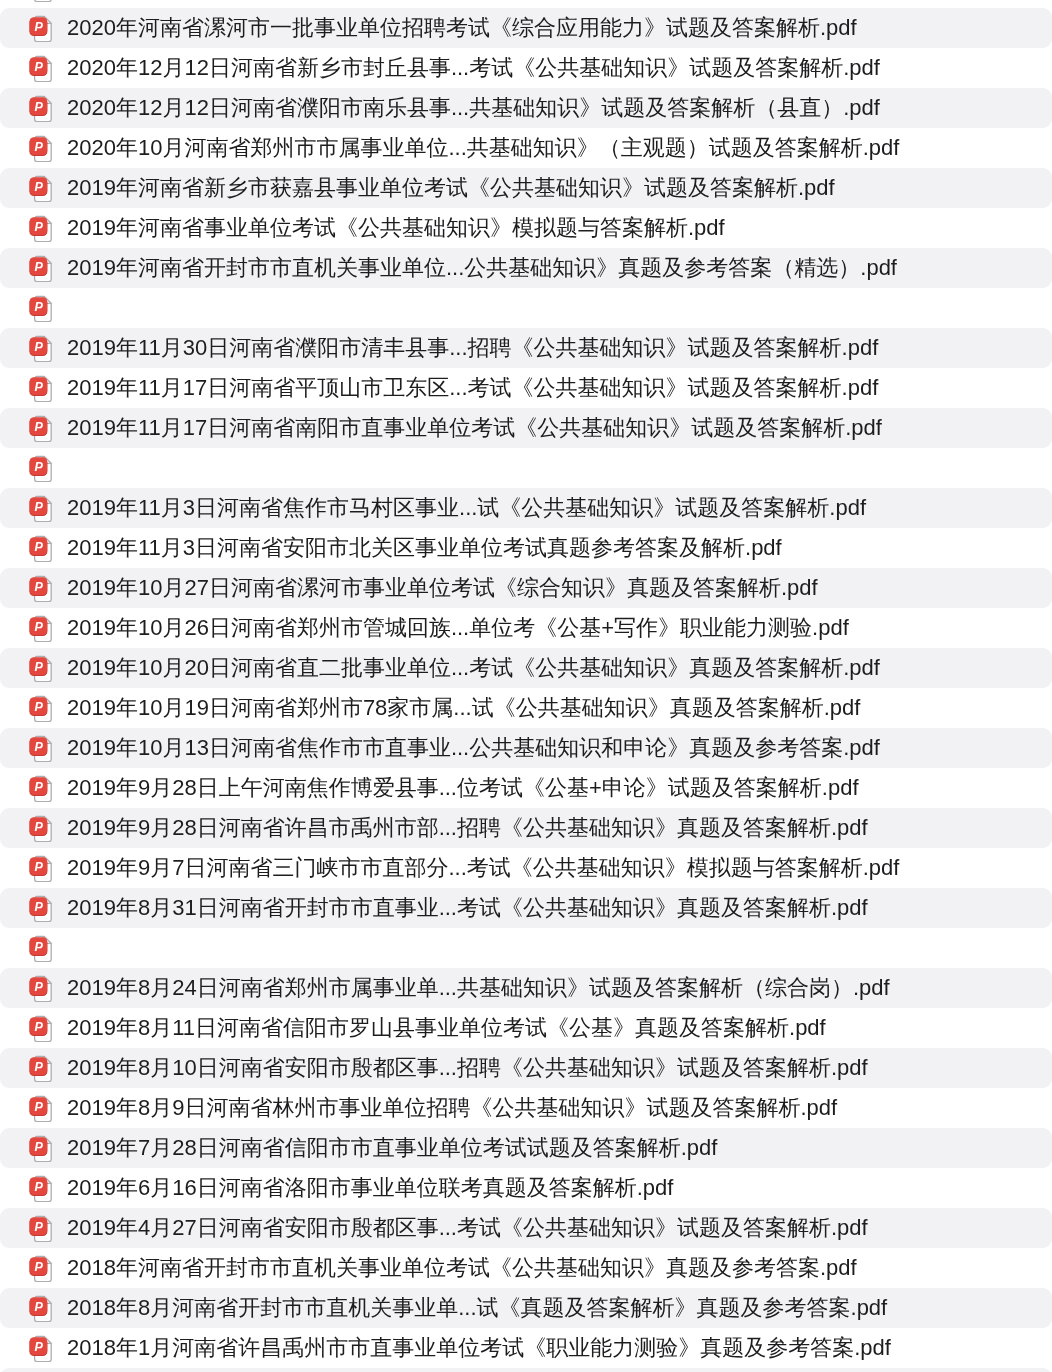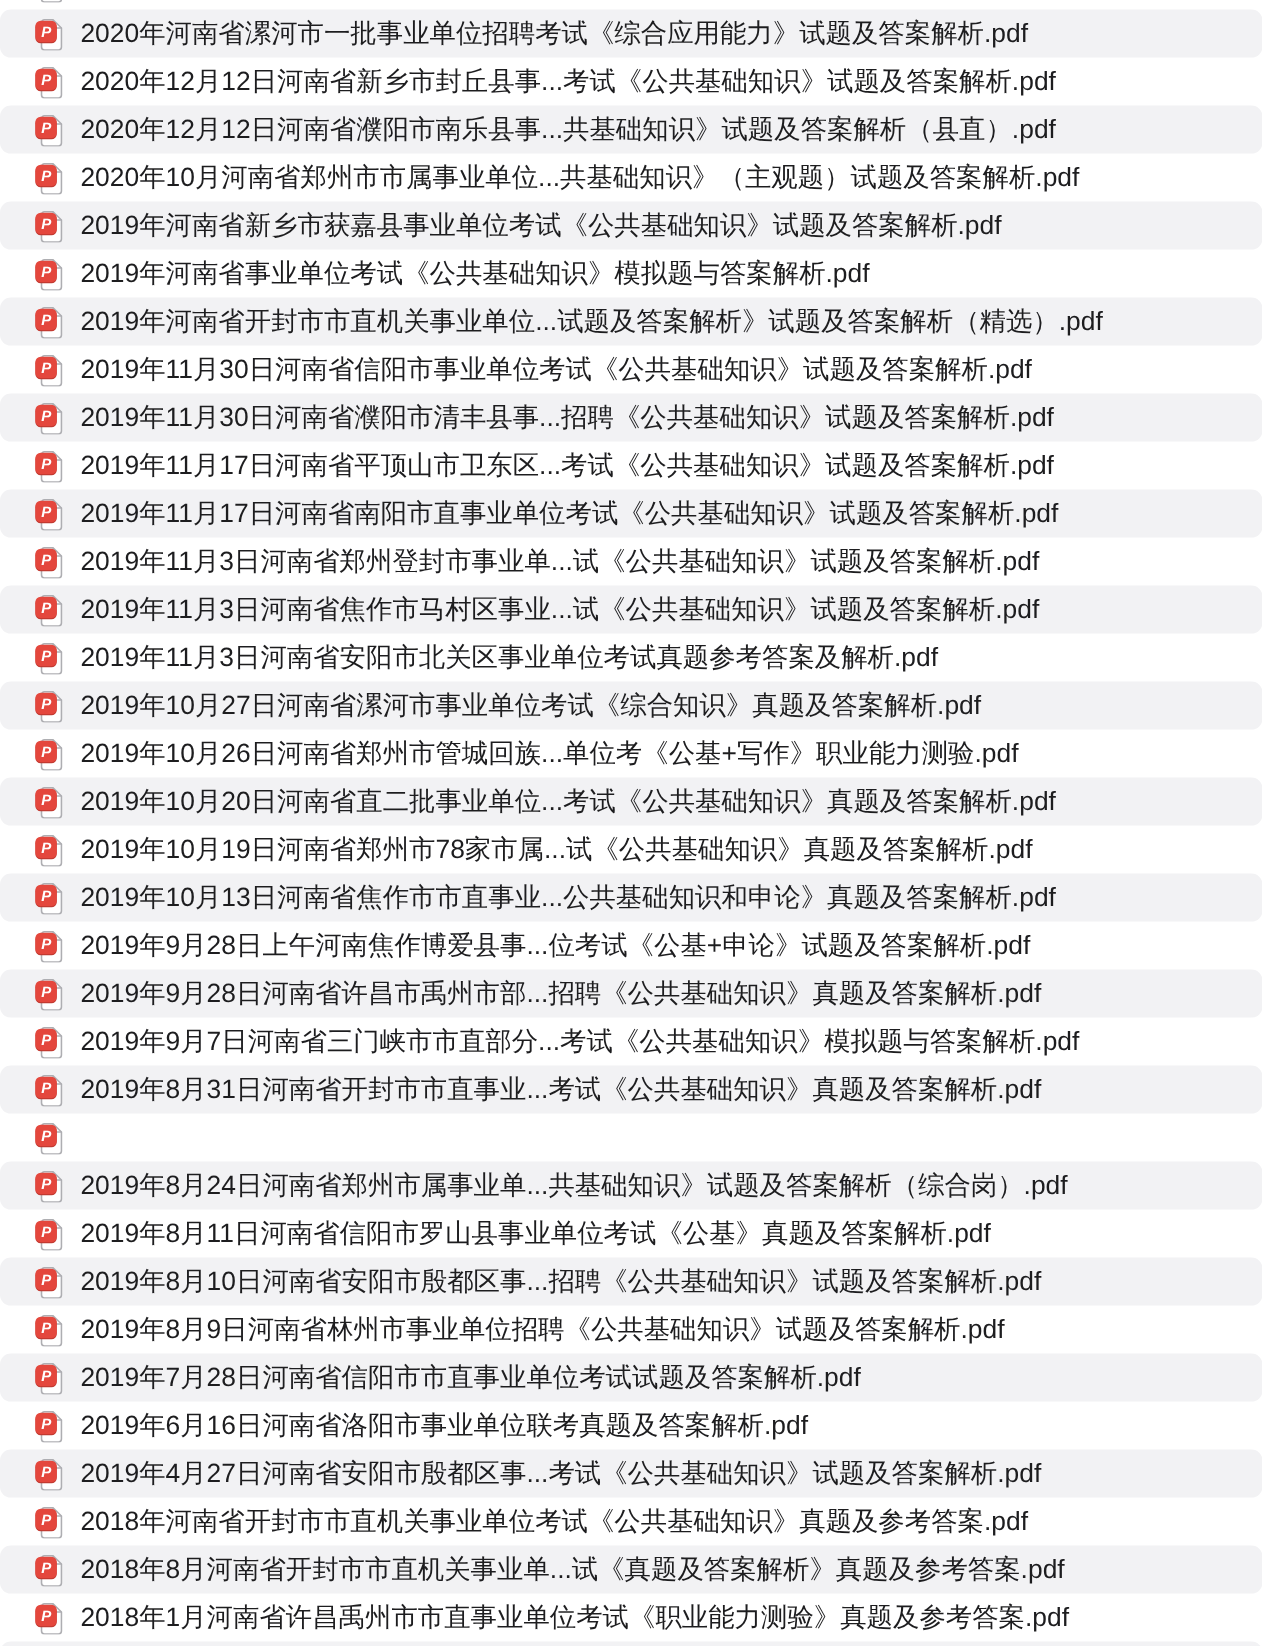--- a/index.html
+++ b/index.html
@@ -119,31 +119,30 @@
     <span class="file-label">2019年河南省事业单位考试《公共基础知识》模拟题与答案解析.pdf</span>
   </div>
     <div class="row striped">
     <svg class="pdf-icon" viewBox="0 0 24 27" xmlns="http://www.w3.org/2000/svg" aria-hidden="true">
       <path class="i-page" d="M8 1.5 h7.2 l7 6.8 v15.9 a2.4 2.4 0 0 1 -2.4 2.4 h-11.8 a2.4 2.4 0 0 1 -2.4 -2.4 v-20.3 a2.4 2.4 0 0 1 2.4 -2.4 z" fill="#ffffff" stroke="#aeaeb2" stroke-width="1.3" stroke-linejoin="round"></path>
       <path class="i-fold" d="M15.2 1.5 v6.8 h7" fill="none" stroke="#aeaeb2" stroke-width="1.3" stroke-linejoin="round"></path>
       <rect class="i-badge-shadow" x="0.5" y="3.3" width="17.8" height="17.8" rx="4.4" fill="#c23a31"></rect>
       <rect class="i-badge" x="0.5" y="2.3" width="17.8" height="17.8" rx="4.4" fill="#e4473d"></rect>
       <text class="i-letter" x="9.6" y="16" text-anchor="middle" font-size="12.5" font-weight="bold" font-style="italic" font-family="Liberation Sans, DejaVu Sans, sans-serif" fill="#ffffff">P</text>
     </svg>
-    <span class="file-label">2019年河南省开封市市直机关事业单位...试题及答案解析》试题及答案解析（精选）.pdf</span>
-  </div>
-    <div class="row">
-    <svg class="pdf-icon" viewBox="0 0 24 27" xmlns="http://www.w3.org/2000/svg" aria-hidden="true">
-      <path class="i-page" d="M8 1.5 h7.2 l7 6.8 v15.9 a2.4 2.4 0 0 1 -2.4 2.4 h-11.8 a2.4 2.4 0 0 1 -2.4 -2.4 v-20.3 a2.4 2.4 0 0 1 2.4 -2.4 z" fill="#ffffff" stroke="#aeaeb2" stroke-width="1.3" stroke-linejoin="round"></path>
-      <path class="i-fold" d="M15.2 1.5 v6.8 h7" fill="none" stroke="#aeaeb2" stroke-width="1.3" stroke-linejoin="round"></path>
-      <rect class="i-badge-shadow" x="0.5" y="3.3" width="17.8" height="17.8" rx="4.4" fill="#c23a31"></rect>
-      <rect class="i-badge" x="0.5" y="2.3" width="17.8" height="17.8" rx="4.4" fill="#e4473d"></rect>
-      <text class="i-letter" x="9.6" y="16" text-anchor="middle" font-size="12.5" font-weight="bold" font-style="italic" font-family="Liberation Sans, DejaVu Sans, sans-serif" fill="#ffffff">P</text>
-    </svg>
-    <span class="file-label">2019年11月30日河南省信阳市事业单位考试《公共基础知识》试题及答案解析.pdf</span>
+    <span class="file-label">2019年河南省开封市市直机关事业单位...公共基础知识》真题及参考答案（精选）.pdf</span>
+  </div>
+    <div class="row">
+    <svg class="pdf-icon" viewBox="0 0 24 27" xmlns="http://www.w3.org/2000/svg" aria-hidden="true">
+      <path class="i-page" d="M8 1.5 h7.2 l7 6.8 v15.9 a2.4 2.4 0 0 1 -2.4 2.4 h-11.8 a2.4 2.4 0 0 1 -2.4 -2.4 v-20.3 a2.4 2.4 0 0 1 2.4 -2.4 z" fill="#ffffff" stroke="#aeaeb2" stroke-width="1.3" stroke-linejoin="round"></path>
+      <path class="i-fold" d="M15.2 1.5 v6.8 h7" fill="none" stroke="#aeaeb2" stroke-width="1.3" stroke-linejoin="round"></path>
+      <rect class="i-badge-shadow" x="0.5" y="3.3" width="17.8" height="17.8" rx="4.4" fill="#c23a31"></rect>
+      <rect class="i-badge" x="0.5" y="2.3" width="17.8" height="17.8" rx="4.4" fill="#e4473d"></rect>
+      <text class="i-letter" x="9.6" y="16" text-anchor="middle" font-size="12.5" font-weight="bold" font-style="italic" font-family="Liberation Sans, DejaVu Sans, sans-serif" fill="#ffffff">P</text>
+    </svg>
   </div>
     <div class="row striped">
     <svg class="pdf-icon" viewBox="0 0 24 27" xmlns="http://www.w3.org/2000/svg" aria-hidden="true">
       <path class="i-page" d="M8 1.5 h7.2 l7 6.8 v15.9 a2.4 2.4 0 0 1 -2.4 2.4 h-11.8 a2.4 2.4 0 0 1 -2.4 -2.4 v-20.3 a2.4 2.4 0 0 1 2.4 -2.4 z" fill="#ffffff" stroke="#aeaeb2" stroke-width="1.3" stroke-linejoin="round"></path>
       <path class="i-fold" d="M15.2 1.5 v6.8 h7" fill="none" stroke="#aeaeb2" stroke-width="1.3" stroke-linejoin="round"></path>
       <rect class="i-badge-shadow" x="0.5" y="3.3" width="17.8" height="17.8" rx="4.4" fill="#c23a31"></rect>
       <rect class="i-badge" x="0.5" y="2.3" width="17.8" height="17.8" rx="4.4" fill="#e4473d"></rect>
       <text class="i-letter" x="9.6" y="16" text-anchor="middle" font-size="12.5" font-weight="bold" font-style="italic" font-family="Liberation Sans, DejaVu Sans, sans-serif" fill="#ffffff">P</text>
     </svg>
     <span class="file-label">2019年11月30日河南省濮阳市清丰县事...招聘《公共基础知识》试题及答案解析.pdf</span>
@@ -169,21 +168,20 @@
     <span class="file-label">2019年11月17日河南省南阳市直事业单位考试《公共基础知识》试题及答案解析.pdf</span>
   </div>
     <div class="row">
     <svg class="pdf-icon" viewBox="0 0 24 27" xmlns="http://www.w3.org/2000/svg" aria-hidden="true">
       <path class="i-page" d="M8 1.5 h7.2 l7 6.8 v15.9 a2.4 2.4 0 0 1 -2.4 2.4 h-11.8 a2.4 2.4 0 0 1 -2.4 -2.4 v-20.3 a2.4 2.4 0 0 1 2.4 -2.4 z" fill="#ffffff" stroke="#aeaeb2" stroke-width="1.3" stroke-linejoin="round"></path>
       <path class="i-fold" d="M15.2 1.5 v6.8 h7" fill="none" stroke="#aeaeb2" stroke-width="1.3" stroke-linejoin="round"></path>
       <rect class="i-badge-shadow" x="0.5" y="3.3" width="17.8" height="17.8" rx="4.4" fill="#c23a31"></rect>
       <rect class="i-badge" x="0.5" y="2.3" width="17.8" height="17.8" rx="4.4" fill="#e4473d"></rect>
       <text class="i-letter" x="9.6" y="16" text-anchor="middle" font-size="12.5" font-weight="bold" font-style="italic" font-family="Liberation Sans, DejaVu Sans, sans-serif" fill="#ffffff">P</text>
     </svg>
-    <span class="file-label">2019年11月3日河南省郑州登封市事业单...试《公共基础知识》试题及答案解析.pdf</span>
   </div>
     <div class="row striped">
     <svg class="pdf-icon" viewBox="0 0 24 27" xmlns="http://www.w3.org/2000/svg" aria-hidden="true">
       <path class="i-page" d="M8 1.5 h7.2 l7 6.8 v15.9 a2.4 2.4 0 0 1 -2.4 2.4 h-11.8 a2.4 2.4 0 0 1 -2.4 -2.4 v-20.3 a2.4 2.4 0 0 1 2.4 -2.4 z" fill="#ffffff" stroke="#aeaeb2" stroke-width="1.3" stroke-linejoin="round"></path>
       <path class="i-fold" d="M15.2 1.5 v6.8 h7" fill="none" stroke="#aeaeb2" stroke-width="1.3" stroke-linejoin="round"></path>
       <rect class="i-badge-shadow" x="0.5" y="3.3" width="17.8" height="17.8" rx="4.4" fill="#c23a31"></rect>
       <rect class="i-badge" x="0.5" y="2.3" width="17.8" height="17.8" rx="4.4" fill="#e4473d"></rect>
       <text class="i-letter" x="9.6" y="16" text-anchor="middle" font-size="12.5" font-weight="bold" font-style="italic" font-family="Liberation Sans, DejaVu Sans, sans-serif" fill="#ffffff">P</text>
     </svg>
     <span class="file-label">2019年11月3日河南省焦作市马村区事业...试《公共基础知识》试题及答案解析.pdf</span>
@@ -239,21 +237,21 @@
     <span class="file-label">2019年10月19日河南省郑州市78家市属...试《公共基础知识》真题及答案解析.pdf</span>
   </div>
     <div class="row striped">
     <svg class="pdf-icon" viewBox="0 0 24 27" xmlns="http://www.w3.org/2000/svg" aria-hidden="true">
       <path class="i-page" d="M8 1.5 h7.2 l7 6.8 v15.9 a2.4 2.4 0 0 1 -2.4 2.4 h-11.8 a2.4 2.4 0 0 1 -2.4 -2.4 v-20.3 a2.4 2.4 0 0 1 2.4 -2.4 z" fill="#ffffff" stroke="#aeaeb2" stroke-width="1.3" stroke-linejoin="round"></path>
       <path class="i-fold" d="M15.2 1.5 v6.8 h7" fill="none" stroke="#aeaeb2" stroke-width="1.3" stroke-linejoin="round"></path>
       <rect class="i-badge-shadow" x="0.5" y="3.3" width="17.8" height="17.8" rx="4.4" fill="#c23a31"></rect>
       <rect class="i-badge" x="0.5" y="2.3" width="17.8" height="17.8" rx="4.4" fill="#e4473d"></rect>
       <text class="i-letter" x="9.6" y="16" text-anchor="middle" font-size="12.5" font-weight="bold" font-style="italic" font-family="Liberation Sans, DejaVu Sans, sans-serif" fill="#ffffff">P</text>
     </svg>
-    <span class="file-label">2019年10月13日河南省焦作市市直事业...公共基础知识和申论》真题及答案解析.pdf</span>
+    <span class="file-label">2019年10月13日河南省焦作市市直事业...公共基础知识和申论》真题及参考答案.pdf</span>
   </div>
     <div class="row">
     <svg class="pdf-icon" viewBox="0 0 24 27" xmlns="http://www.w3.org/2000/svg" aria-hidden="true">
       <path class="i-page" d="M8 1.5 h7.2 l7 6.8 v15.9 a2.4 2.4 0 0 1 -2.4 2.4 h-11.8 a2.4 2.4 0 0 1 -2.4 -2.4 v-20.3 a2.4 2.4 0 0 1 2.4 -2.4 z" fill="#ffffff" stroke="#aeaeb2" stroke-width="1.3" stroke-linejoin="round"></path>
       <path class="i-fold" d="M15.2 1.5 v6.8 h7" fill="none" stroke="#aeaeb2" stroke-width="1.3" stroke-linejoin="round"></path>
       <rect class="i-badge-shadow" x="0.5" y="3.3" width="17.8" height="17.8" rx="4.4" fill="#c23a31"></rect>
       <rect class="i-badge" x="0.5" y="2.3" width="17.8" height="17.8" rx="4.4" fill="#e4473d"></rect>
       <text class="i-letter" x="9.6" y="16" text-anchor="middle" font-size="12.5" font-weight="bold" font-style="italic" font-family="Liberation Sans, DejaVu Sans, sans-serif" fill="#ffffff">P</text>
     </svg>
     <span class="file-label">2019年9月28日上午河南焦作博爱县事...位考试《公基+申论》试题及答案解析.pdf</span>

